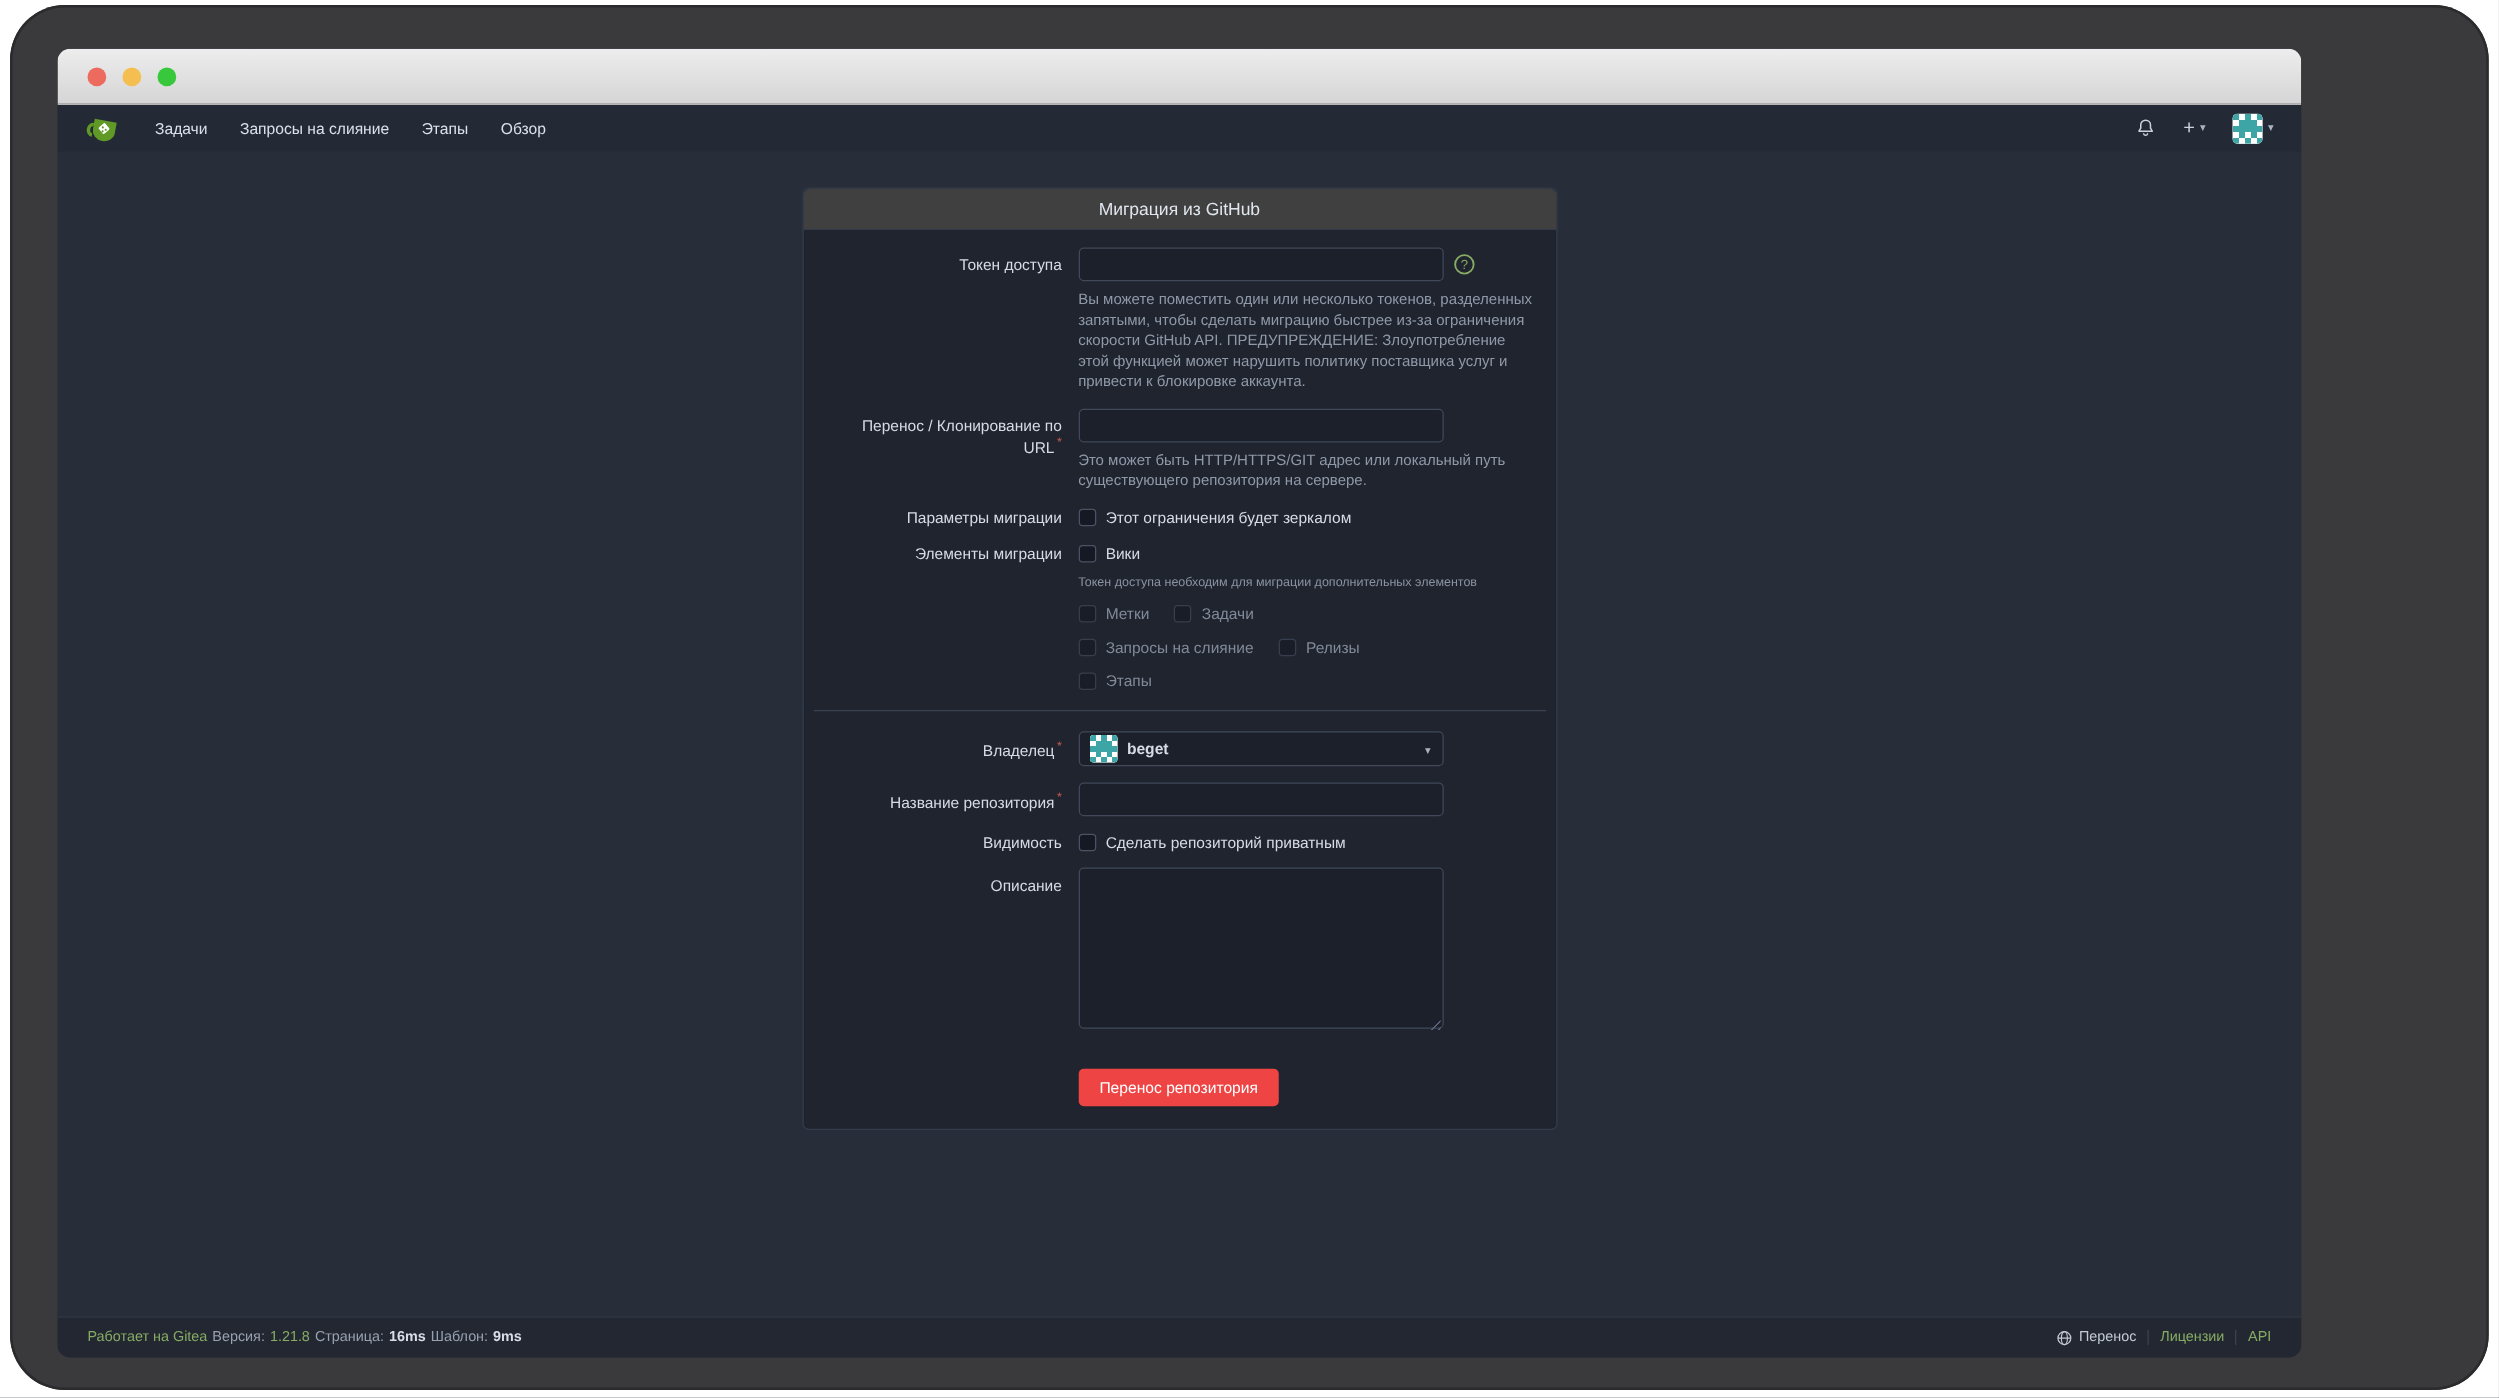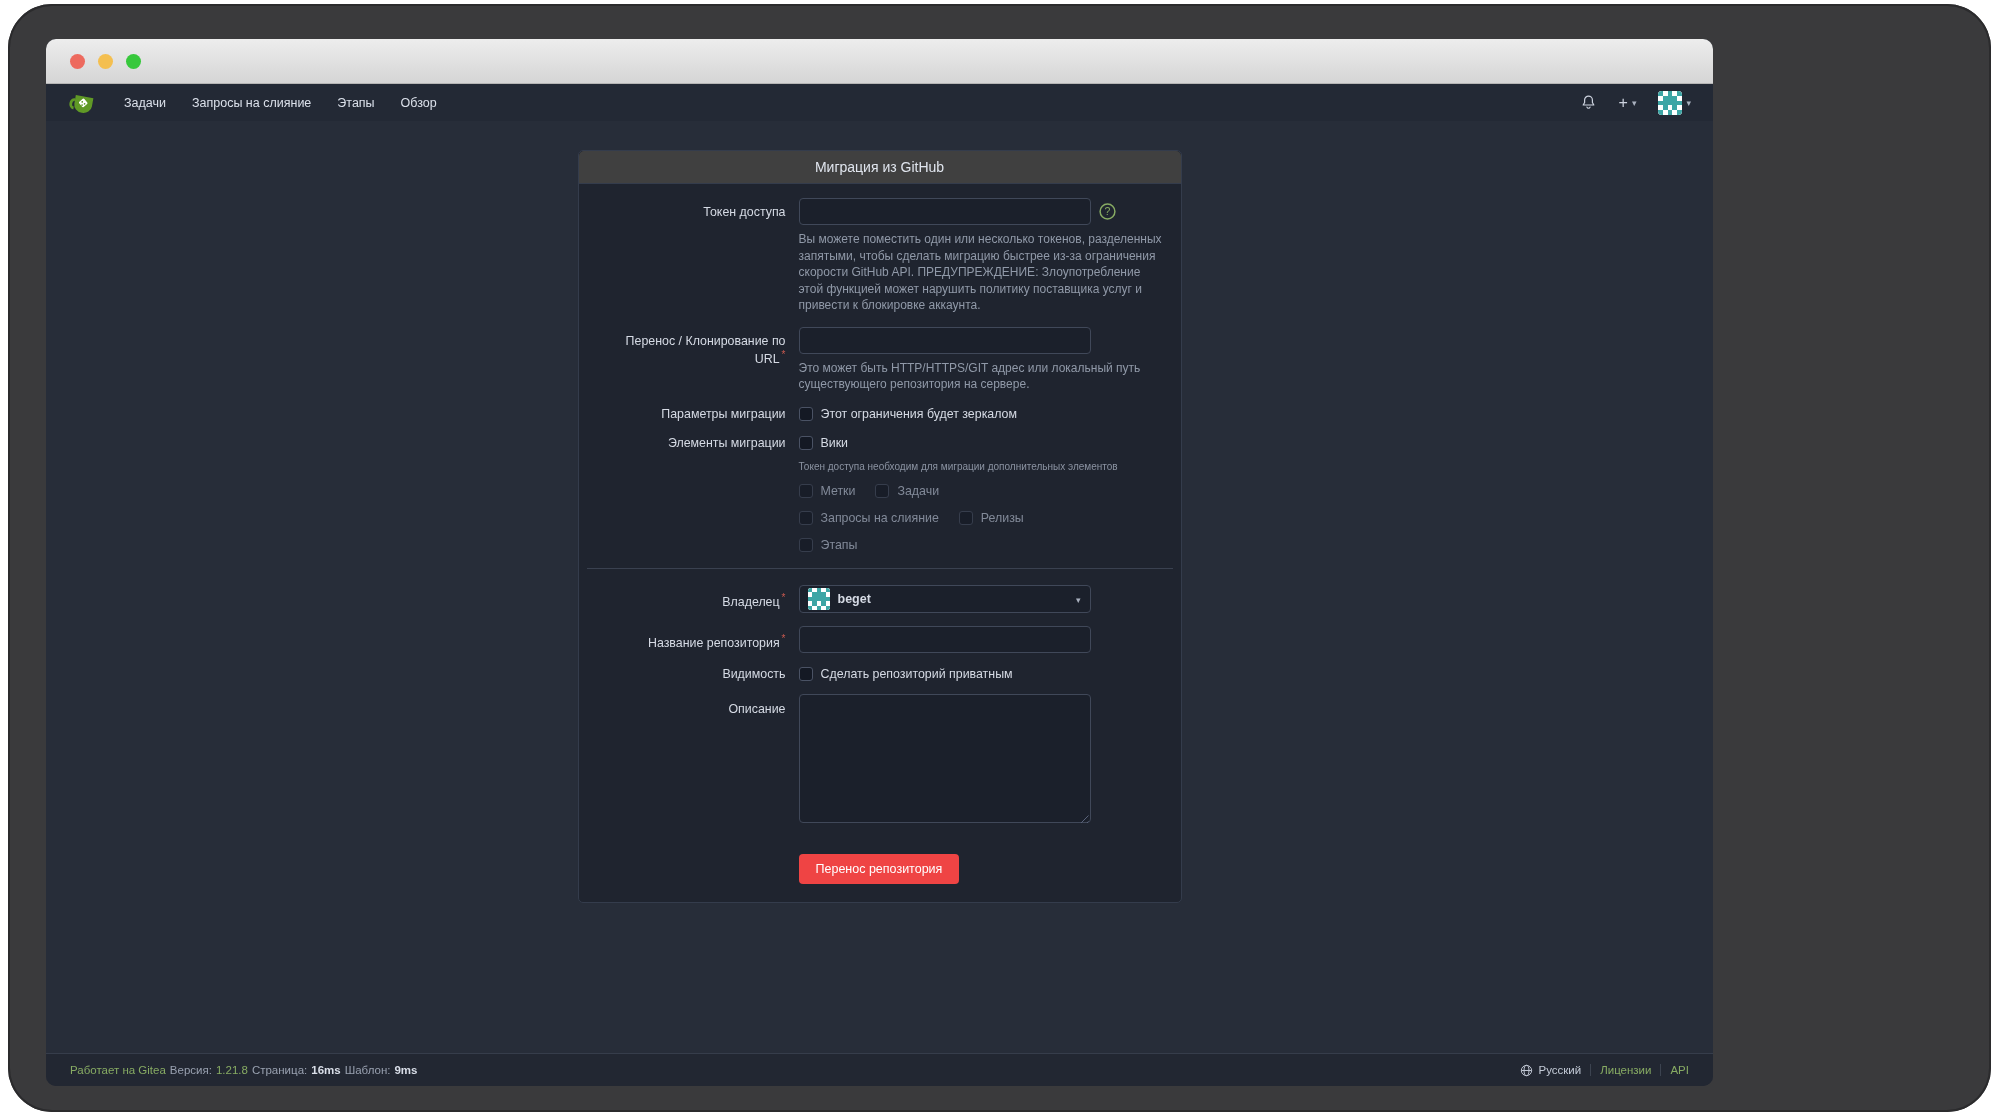--- a/index.html
+++ b/index.html
@@ -4,21 +4,21 @@
 <style>
   * { margin:0; padding:0; box-sizing:border-box; }
   html,body { width:1999px; height:1118px; background:#ffffff; font-family:"Liberation Sans","DejaVu Sans",sans-serif; }
   .stage { position:relative; width:1999px; height:1118px; overflow:hidden; }
 
   
   .frame { position:absolute; left:8px; top:4px; right:8px; bottom:6px;
            background:#3a3a3c; border-radius:44px; box-shadow:0 0 0 2px #2b2b2d inset; }
 
   
-  .window { position:absolute; left:38px; top:35px; width:1667px; height:1047px;
+  .window { position:absolute; left:38px; top:35px; width:1795px; height:1047px;
             border-radius:10px; overflow:hidden; display:flex; flex-direction:column;
             background:#272d39; }
 
   .titlebar { height:45px; flex:0 0 45px; background:linear-gradient(#ededed,#d5d5d5);
               border-bottom:1px solid #b5b5b5; display:flex; align-items:center; padding-left:24px; }
   .traffic { display:flex; gap:13px; }
   .light { width:15px; height:15px; border-radius:50%; }
   .light.red { background:#ed6a5e; }
   .light.yellow { background:#f4bf50; }
   .light.green { background:#37c83c; }
@@ -315,21 +315,21 @@
           <span>Шаблон:</span>
           <span class="f-strong">9ms</span>
         </div>
         <div class="f-right">
           <span class="lang">
             <svg width="13" height="13" viewBox="0 0 24 24" fill="none" stroke="#c3cad6" stroke-width="1.8">
               <circle cx="12" cy="12" r="9.5"></circle>
               <ellipse cx="12" cy="12" rx="4.5" ry="9.5"></ellipse>
               <path d="M2.5 12 h19"></path>
             </svg>
-            <span>Русский</span>
+            <span>Перенос</span>
           </span>
           <span class="f-sep"></span>
           <a class="green-link">Лицензии</a>
           <span class="f-sep"></span>
           <a class="green-link">API</a>
         </div>
       </div>
 
     </div>
   </div>

